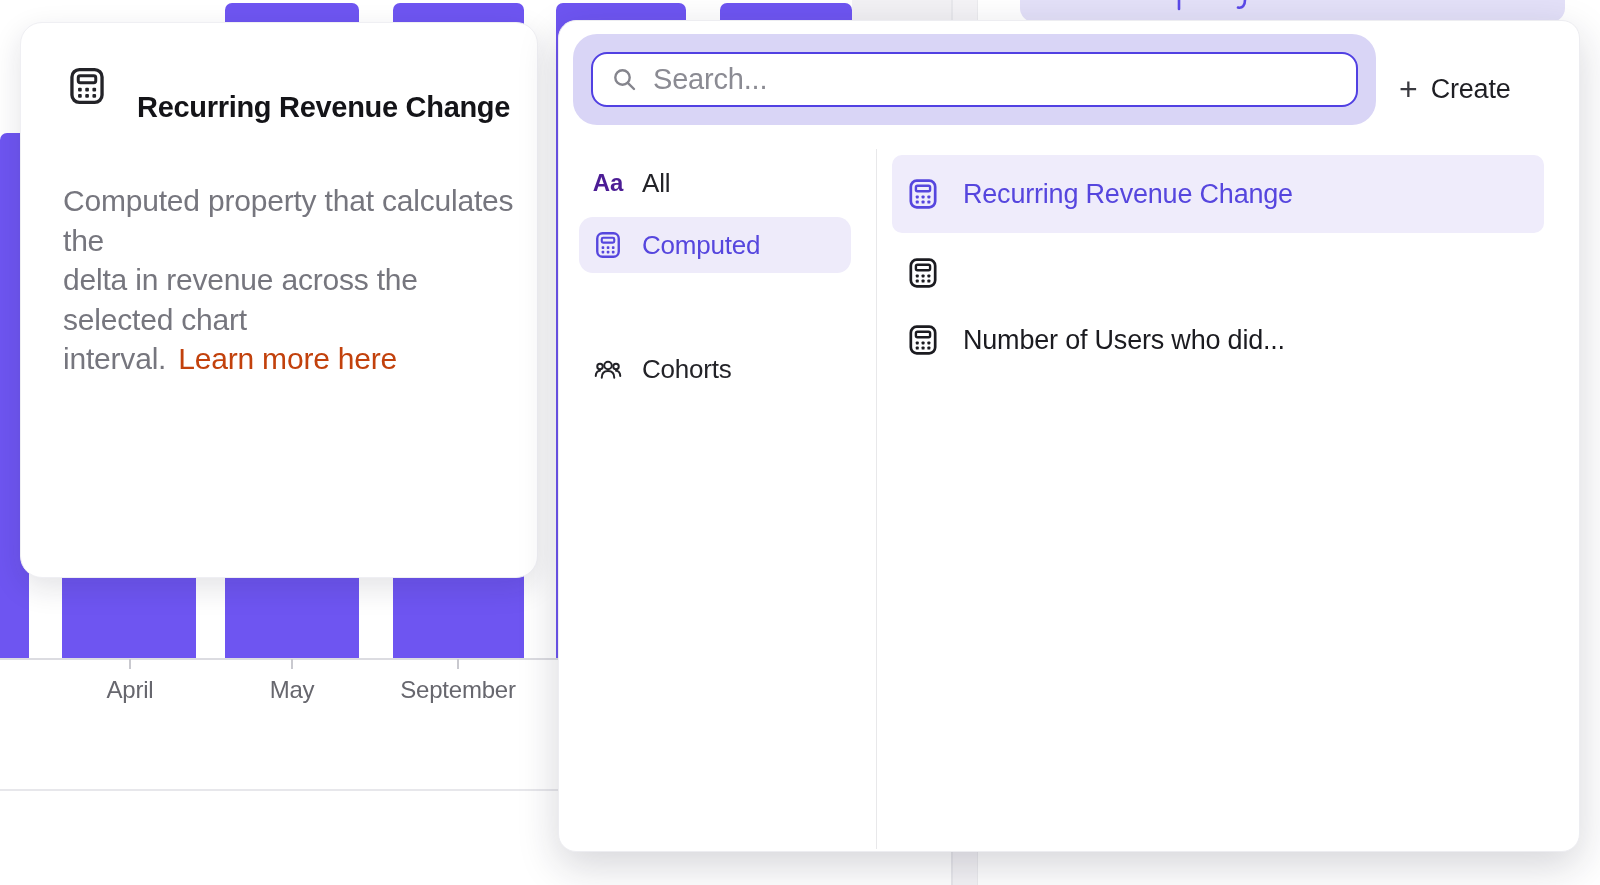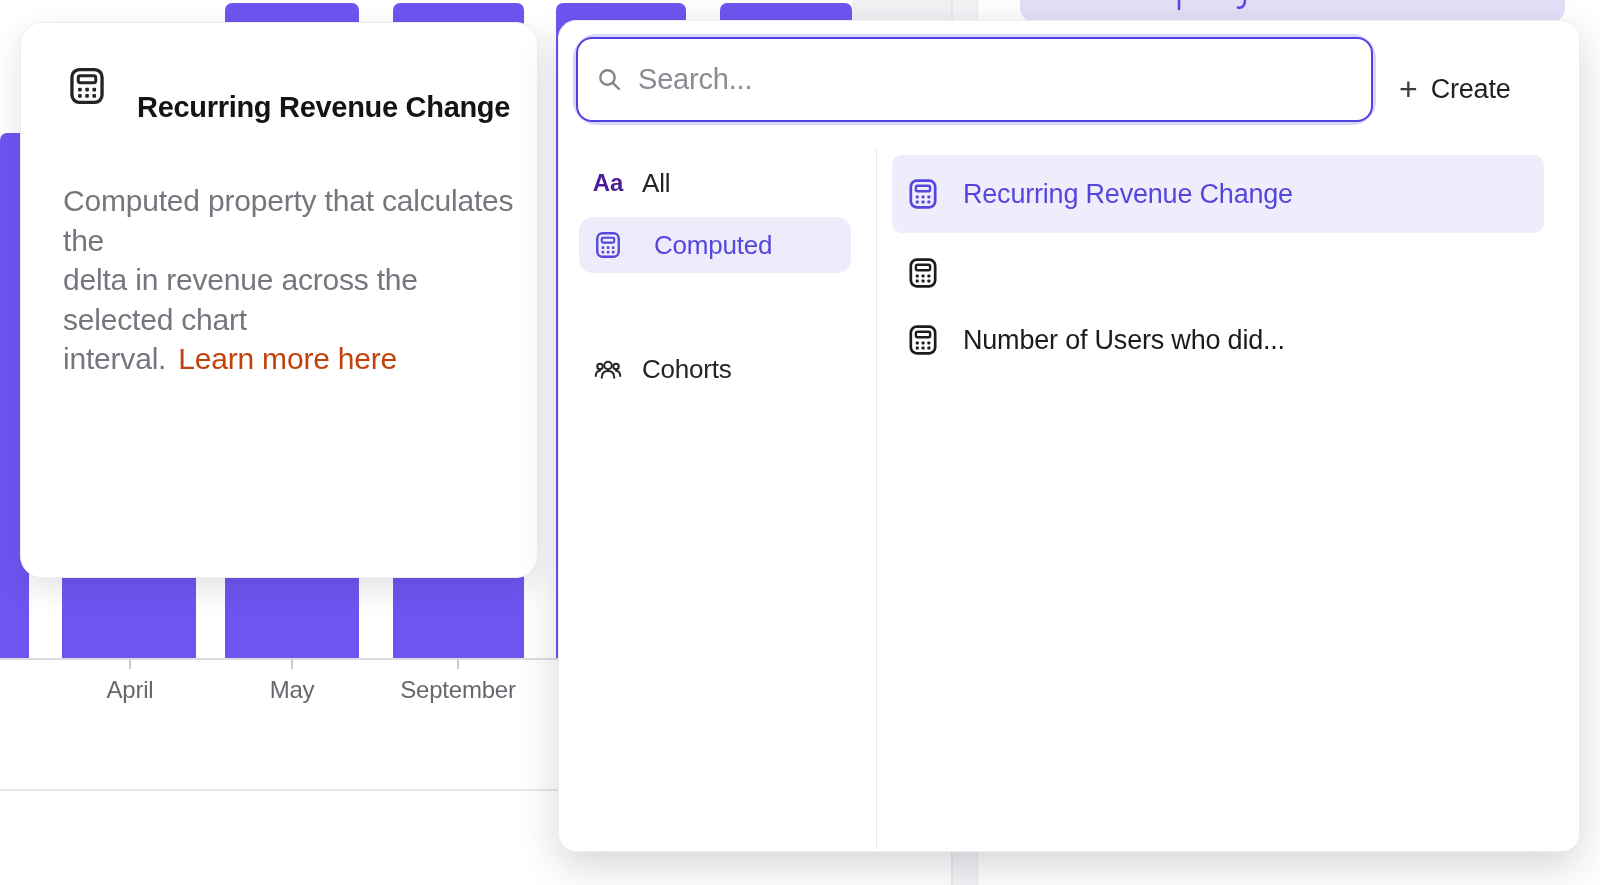--- a/index.html
+++ b/index.html
@@ -23,39 +23,39 @@
   #tooltip-card { left:20px; top:22px; width:518px; height:556px; background:#fff; border:1px solid #efeff3;
     border-radius:22px; box-shadow:0 10px 30px rgba(25,25,50,0.12); }
   #tooltip-icon { left:45px; top:42px; width:42px; height:42px; color:#232328; }
   #tooltip-title { left:116px; top:68px; font-size:29px; font-weight:700; color:#141418; letter-spacing:-0.3px; }
   #tooltip-body { left:42px; top:158px; width:470px; font-size:30px; line-height:39.5px; color:#76767e; letter-spacing:-0.2px; }
   #tooltip-link { color:#c2410c; text-underline-offset:3px; margin-left:12px; cursor:pointer; }
 
   
   #picker-panel { left:558px; top:20px; width:1022px; height:832px; background:#fff; border:1px solid #ededf1;
     border-radius:18px; box-shadow:0 14px 40px rgba(25,25,50,0.18); }
-  #search-halo { left:14px; top:13px; width:803px; height:91px; background:#d9d5f6; border-radius:24px; padding:3px; }
+  #search-halo { left:14px; top:13px; width:803px; height:91px; background:#d9d5f6; border-radius:24px; padding:18px; }
   #search-field { width:100%; height:100%; background:#fff; border:2px solid #5140e2; border-radius:16px;
     display:flex; align-items:center; gap:15px; padding:0 18px; }
   #search-icon { width:27px; height:27px; color:#85858d; flex:0 0 auto; }
   #search-input { flex:1; border:none; outline:none; font-size:29px; color:#232328; background:transparent;
     font-family:"Liberation Sans","DejaVu Sans",sans-serif; letter-spacing:-0.2px; }
   #search-input::placeholder { color:#8b8b93; }
   #create-button { left:840px; top:40px; height:56px; display:flex; align-items:center; gap:13px; cursor:pointer;
     background:none; border:none; font-family:inherit; }
   #create-plus { font-size:32px; font-weight:300; color:#3a3a40; line-height:1; }
   #create-label { font-size:27px; color:#1f1f24; letter-spacing:-0.2px; }
 
   .filter-item { position:absolute; left:20px; width:272px; height:56px; display:flex; align-items:center;
     gap:19px; padding-left:14px; border-radius:14px; cursor:pointer; }
   .filter-item.selected { background:#eeebfa; }
   .filter-item .f-icon { width:30px; height:30px; color:#232328; display:flex; align-items:center; justify-content:center; }
   .filter-item.selected .f-icon { color:#5646de; }
   .filter-item .f-label { font-size:26px; color:#232328; letter-spacing:-0.2px; }
-  .filter-item.selected .f-label { color:#5646de;margin-left:12px; }
+  .filter-item.selected .f-label { color:#5646de; }
   .aa-glyph { font-size:24px; font-weight:600; color:#4c1d95; }
 
   #results-divider { left:317px; top:128px; width:1px; height:700px; background:#e8e8ea; }
 
   .result-item { position:absolute; left:333px; width:652px; height:78px; display:flex; align-items:center;
     gap:23px; padding-left:14px; border-radius:10px; cursor:pointer; }
   .result-item.selected { background:#efecfb; }
   .result-item .r-icon { width:34px; height:34px; color:#1b1b20; }
   .result-item.selected .r-icon { color:#5646de; }
   .result-item .r-label { font-size:27px; color:#1b1b20; letter-spacing:-0.2px; }

